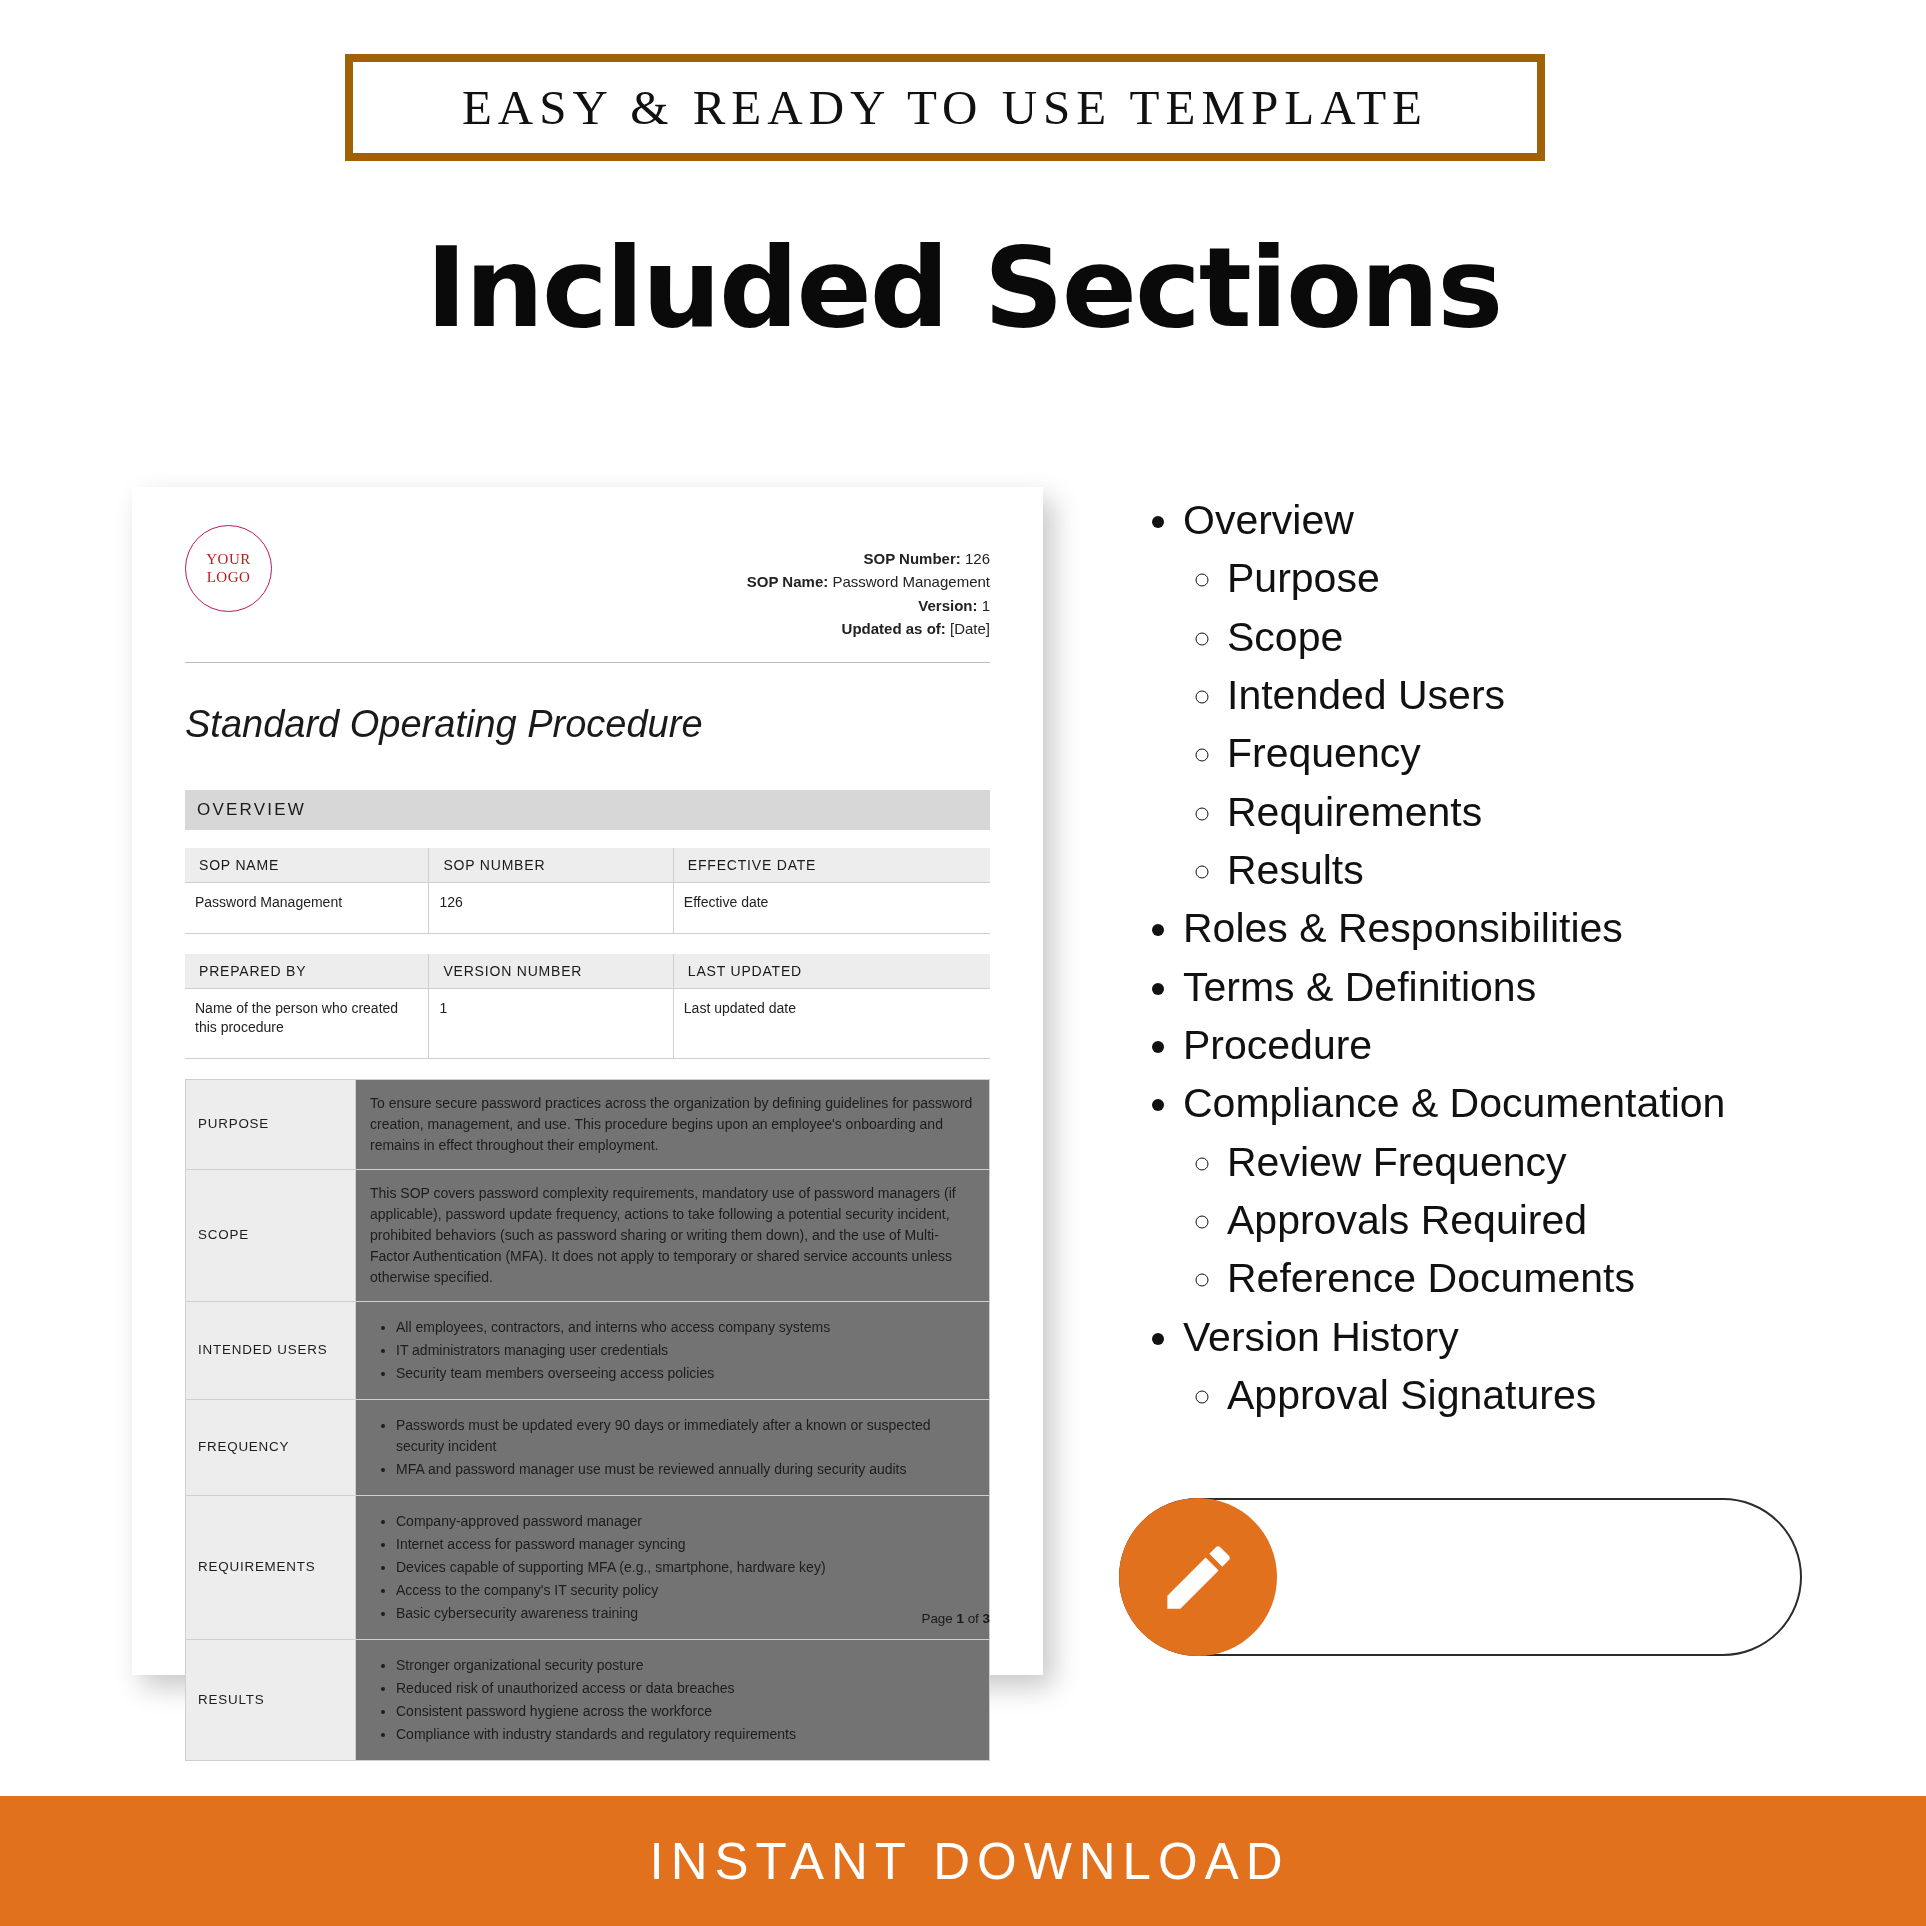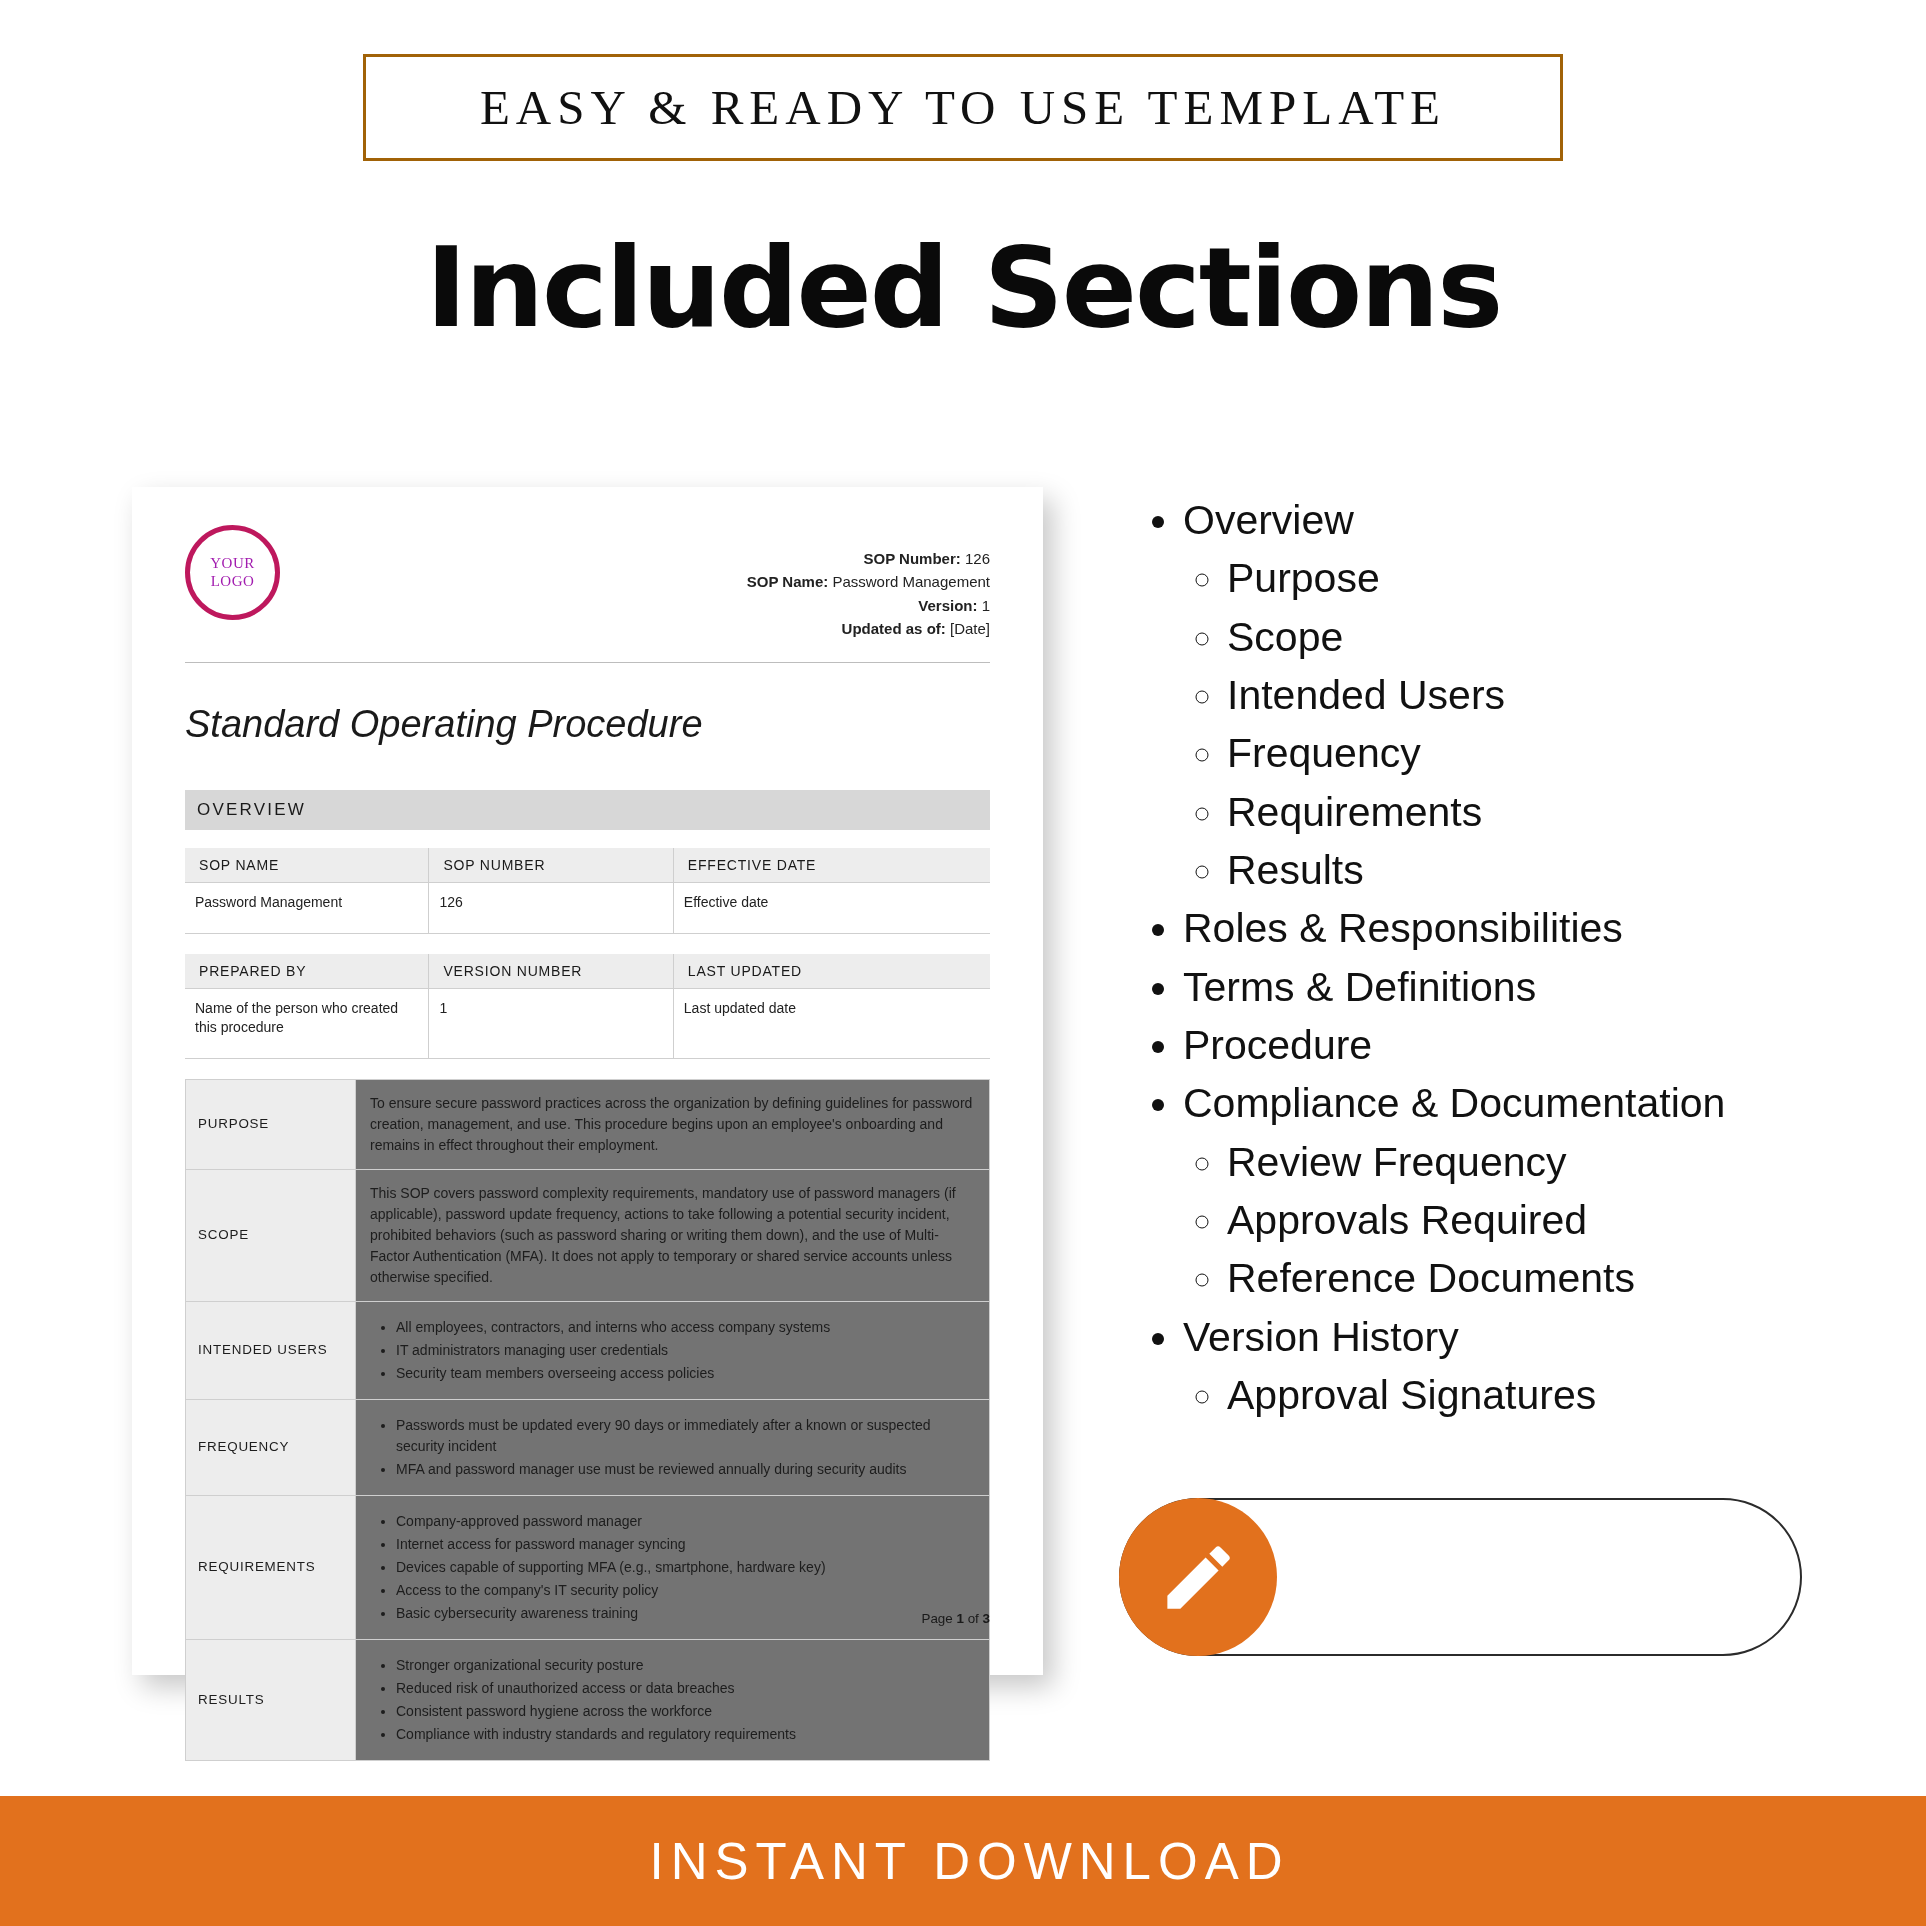--- a/index.html
+++ b/index.html
@@ -11,25 +11,25 @@
     height: 1927px;
     background: #ffffff;
     font-family: "Liberation Sans", sans-serif;
     overflow: hidden;
     position: relative;
   }
 
   
   .top-banner {
     position: absolute;
-    left: 363px;
+    left: 345px;
     top: 54px;
     width: 1200px;
     height: 107px;
-    border: 3px solid #a16207;
+    border: 8px solid #a16207;
     box-sizing: border-box;
     display: flex;
     align-items: center;
     justify-content: center;
   }
   .top-banner-text {
     font-family: "Liberation Serif", serif;
     font-size: 49px;
     letter-spacing: 6px;
     color: #111111;
@@ -72,30 +72,30 @@
   .doc-head {
     display: flex;
     align-items: flex-start;
     justify-content: space-between;
     border-bottom: 1px solid #bdbdbd;
     padding-bottom: 22px;
   }
   .logo-circle {
     width: 85px;
     height: 85px;
-    border: 5px solid #be185d;
+    border: 1px solid #be185d;
     border-radius: 50%;
     display: flex;
     flex-direction: column;
     align-items: center;
     justify-content: center;
     font-size: 15px;
     line-height: 1.15;
     letter-spacing: 0.5px;
-    color: #a21caf;
+    color: #b91c1c;
     font-family: "Liberation Serif", serif;
   }
   .doc-meta {
     text-align: right;
     font-size: 15px;
     line-height: 1.55;
     color: #222;
     padding-top: 22px;
   }
   .doc-meta b { font-weight: bold; }

